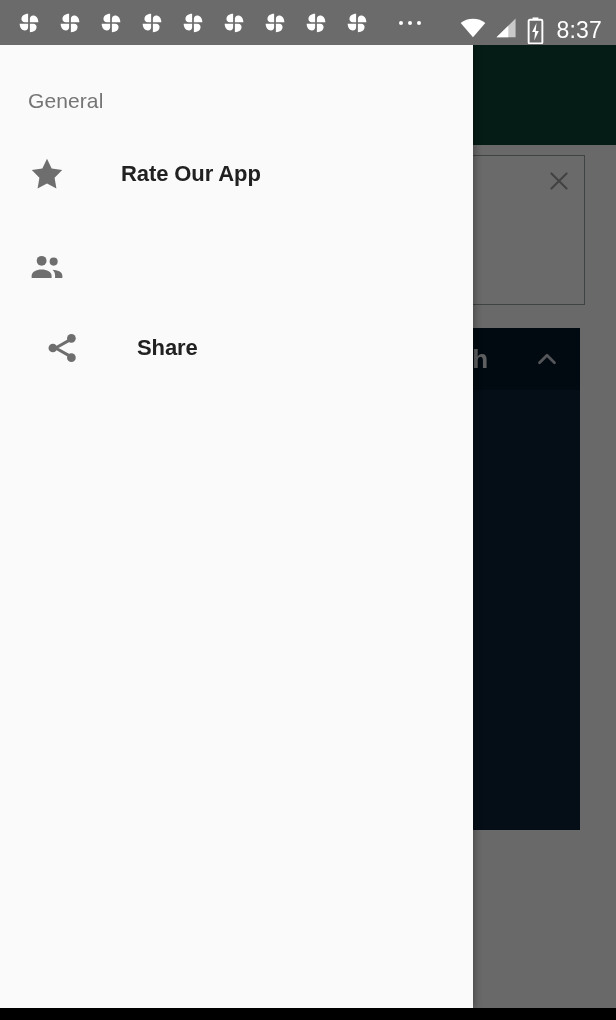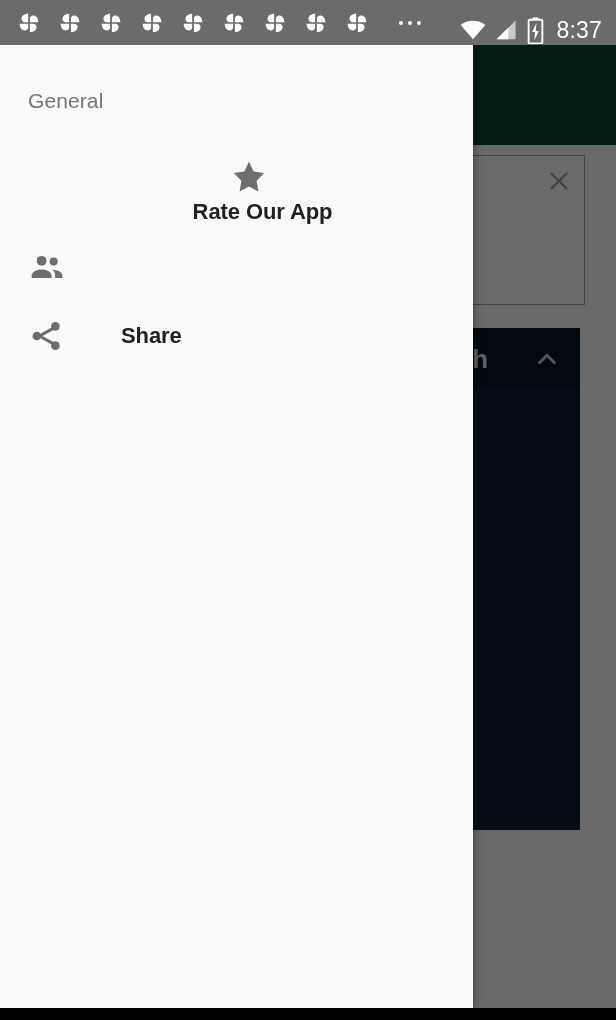--- a/index.html
+++ b/index.html
@@ -144,23 +144,23 @@
   }
   .drawer-item .di-icon svg { display: block; }
   .drawer-item .di-label {
     margin-left: 52px;
     font-size: 22px;
     color: #212121;
     font-weight: bold;
     letter-spacing: -0.1px;
     white-space: nowrap;
   }
-  #drawer-item-0 { top: 110px; flex-direction: column; }
+  #drawer-item-0 { top: 98px; }
   #drawer-item-1 { top: 191px; }
-  #drawer-item-2 { top: 260px; }
+  #drawer-item-2 { top: 272px; margin-left: 16px; }
 
   
   #status-bar {
     position: absolute;
     left: 0; top: 0;
     width: 616px;
     height: 45px;
     background: #6b6b6b;
     display: flex;
     align-items: center;
@@ -189,21 +189,21 @@
     display: block;
     width: 4px;
     height: 4px;
     border-radius: 50%;
     background: #ffffff;
     margin-right: 5px;
   }
   #status-right {
     margin-left: auto;
     display: flex;
-    align-items: center;
+    align-items: flex-start;
     margin-right: 14px;
     margin-top: 15px;
   }
   #status-right .sb-icon {
     margin-left: 7px;
     display: flex;
     align-items: center;
   }
   #status-right .sb-icon svg { display: block; }
   #status-clock {

